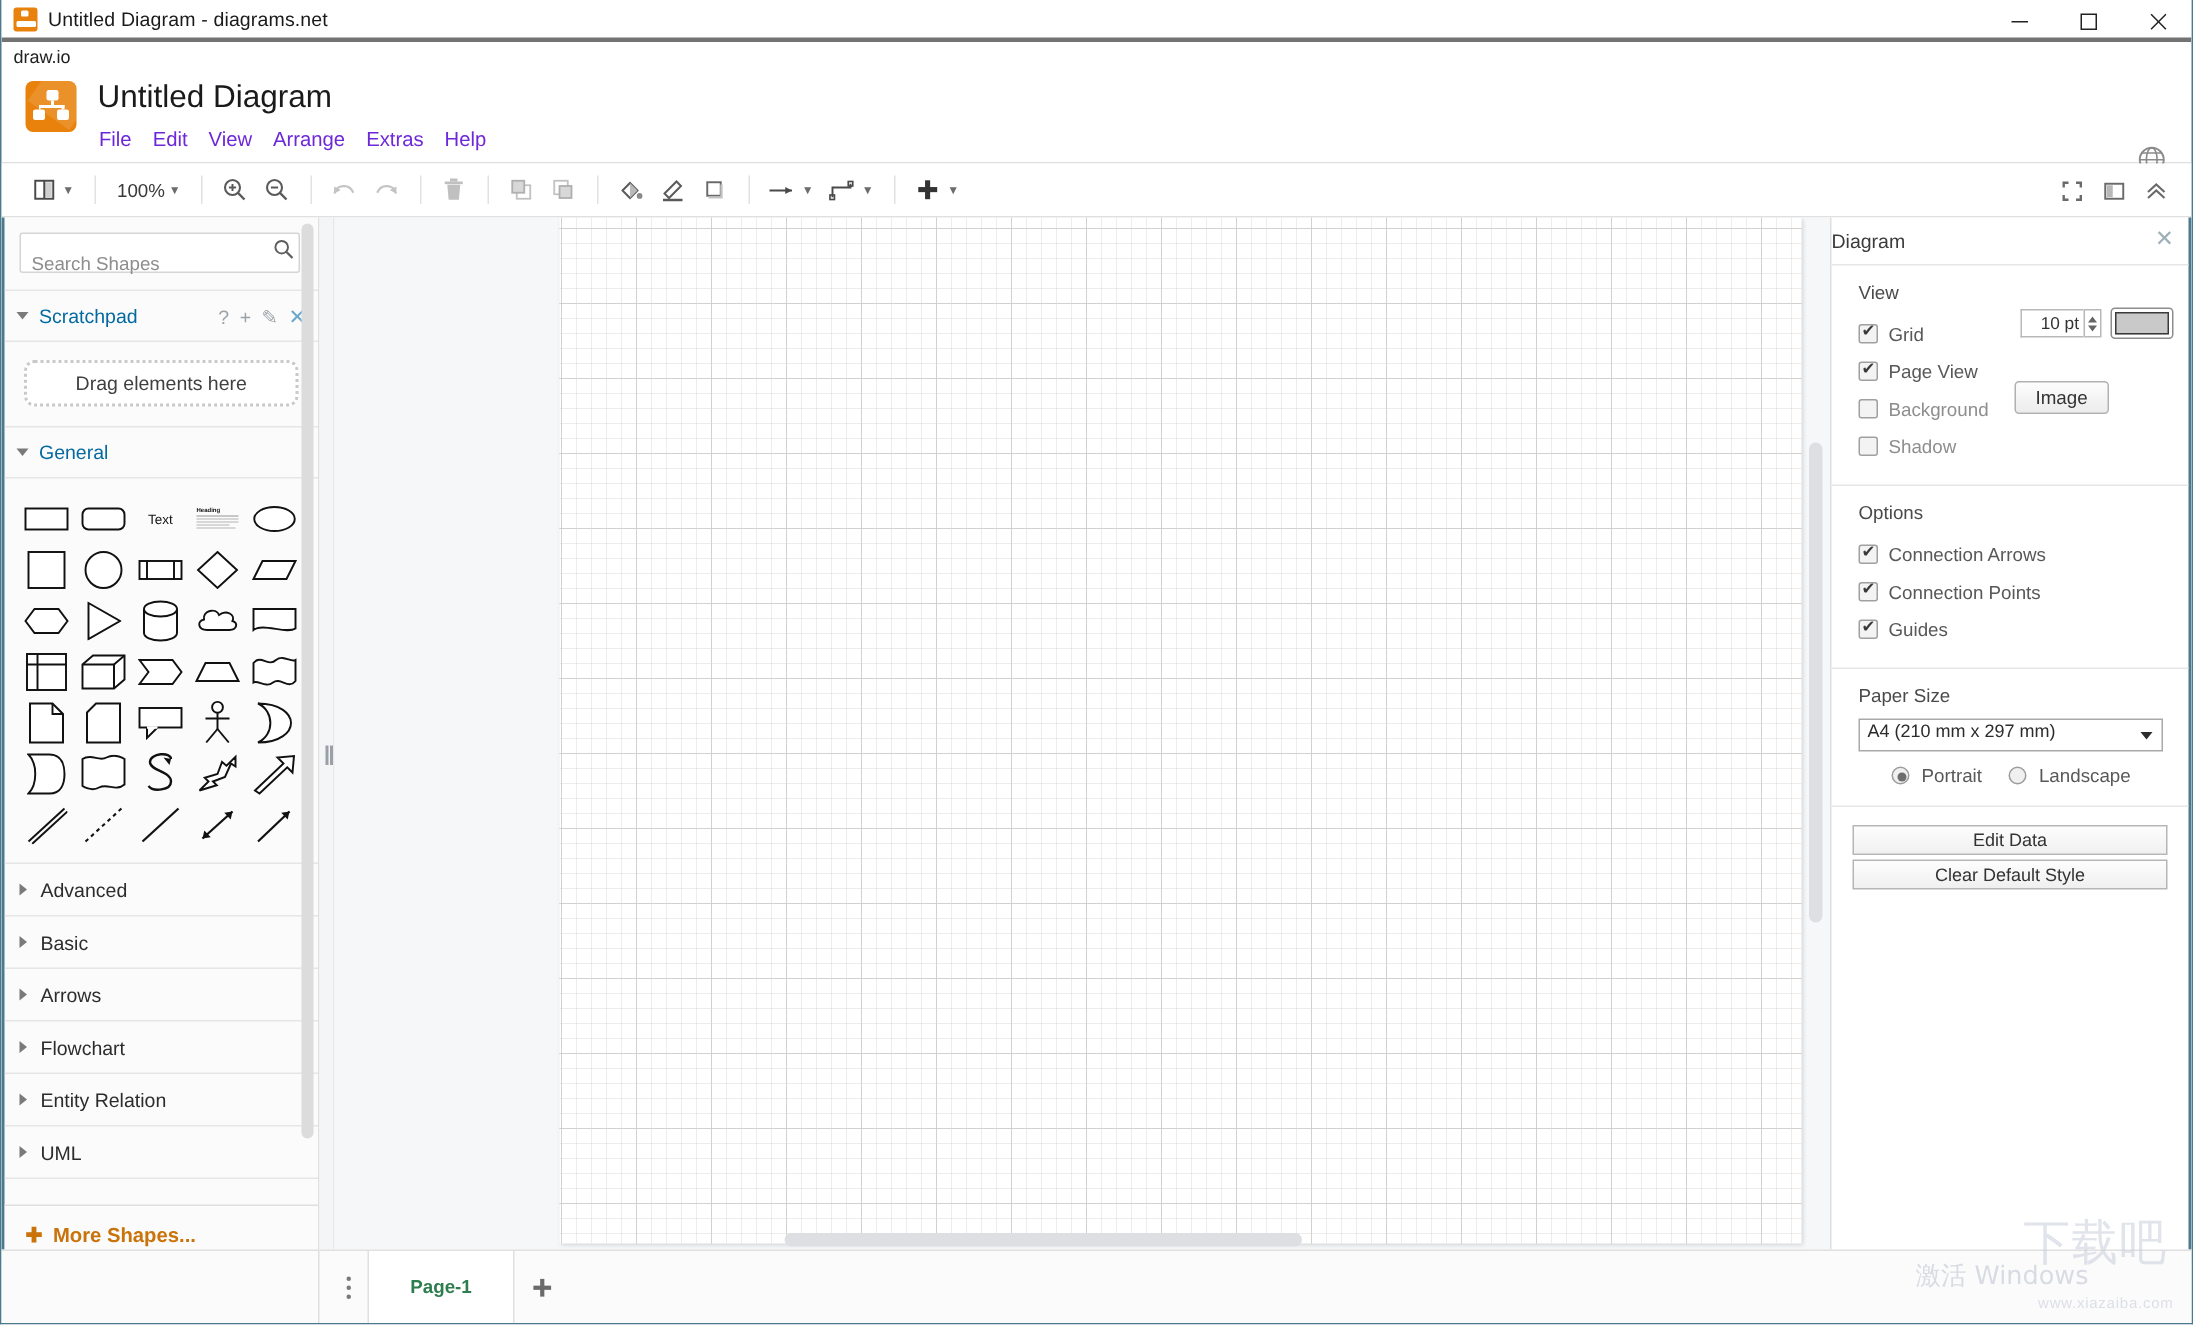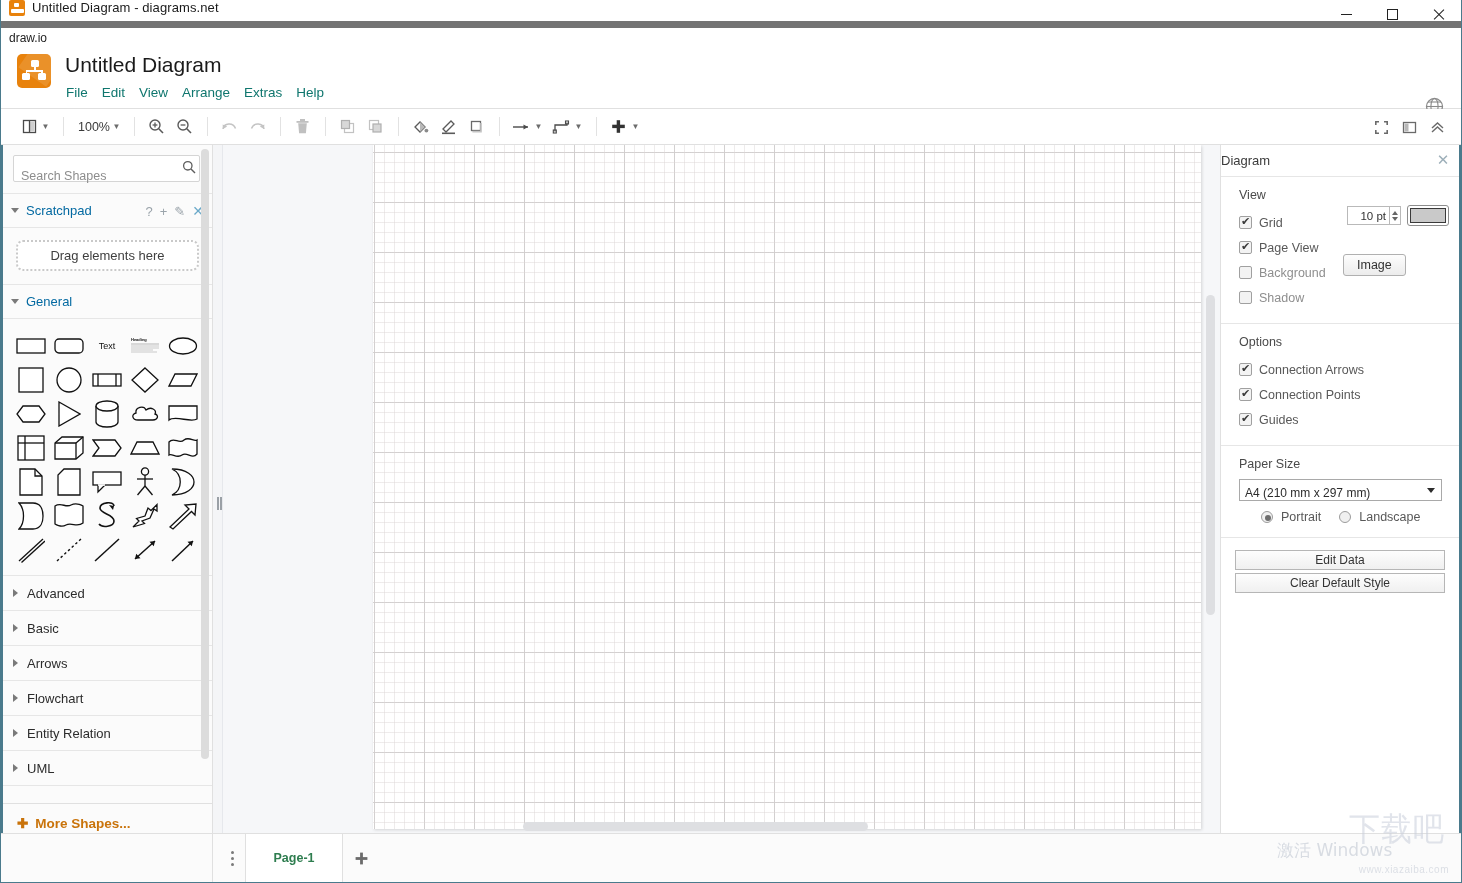--- a/index.html
+++ b/index.html
@@ -15,23 +15,23 @@
     width: 1462px; height: 883px;
     border: 1px solid #4a7a8c;
     border-top: none;
     background: #ffffff;
     overflow: hidden;
   }
 
   
   .titlebar {
     height: 28px; width: 100%;
-    display: flex; align-items: flex-start;
+    display: flex; align-items: center;
     background: #ffffff;
-    border-bottom: 7px solid #737373;
+    border-bottom: 3px solid #737373;
     position: relative;
   }
   .tb-icon {
     width: 16px; height: 16px; margin-left: 8px; margin-right: 7px;
     background: #e8820c; border-radius: 2px;
     position: relative; flex: none;
   }
   .tb-icon::before {
     content: ""; position: absolute; left: 5px; top: 2.5px;
     width: 5px; height: 4px; background: #fff; border-radius: 1px;
@@ -88,21 +88,21 @@
   .logo .l-d1 { left: 8.5px; top: 16.4px; width: 1.6px; height: 3px; }
   .logo .l-d2 { left: 24px;  top: 16.4px; width: 1.6px; height: 3px; }
   .logo .shine {
     position:absolute; right:-8px; top:-8px; width: 34px; height: 34px;
     background: rgba(255,255,255,.12); transform: rotate(35deg);
   }
   .titleblock { padding-top: 2px; }
   .doc-title { font-size: 21px; color: #1a1a1a; font-weight: 400; line-height: 26px; }
   .menubar { display: flex; gap: 0; margin-top: 4px; margin-left: -6px; }
   .menuitem {
-    font-size: 13.5px; color: #0f766e; padding: 3px 7px; cursor: default;
+    font-size: 13.5px; color: #6d28d9; padding: 3px 7px; cursor: default;
     border-radius: 2px;
     text-align: right;
   }
   .globe {
     position: absolute; right: 17px; top: 50px;
     width: 19px; height: 19px;
   }
 
   
   .toolbar {
@@ -298,21 +298,21 @@
   .imgbtn {
     position: absolute; left: 122px; top: 77px;
     padding: 3px 13px; font-size: 12.5px; color: #333;
     border: 1px solid #b0b0b0; border-radius: 3px;
     background: linear-gradient(#fdfdfd,#ececec);
   }
 
   .select-wrap { position: relative; margin-top: 3px; }
   .sel {
     width: 203px; height: 22px; border: 1px solid #a9a9a9; background: #fff;
-    font-size: 12px; color: #2c2c2c; padding-left: 5px; display:flex; align-items:flex-end;
+    font-size: 12px; color: #2c2c2c; padding-left: 5px; display:flex; align-items:flex-start;
     position: relative;
   }
   .sel .arrow {
     position:absolute; right: 6px; top: 8px; width:0;height:0;
     border-left: 4px solid transparent; border-right: 4px solid transparent; border-top: 5px solid #2c2c2c;
   }
   .radiorow { display:flex; align-items:center; margin-top: 9px; padding-left: 22px; gap: 8px; }
   .radio {
     width: 12px; height: 12px; border-radius: 50%; border: 1px solid #9c9c9c;
     background: #f0f0f0; position: relative; flex:none;

